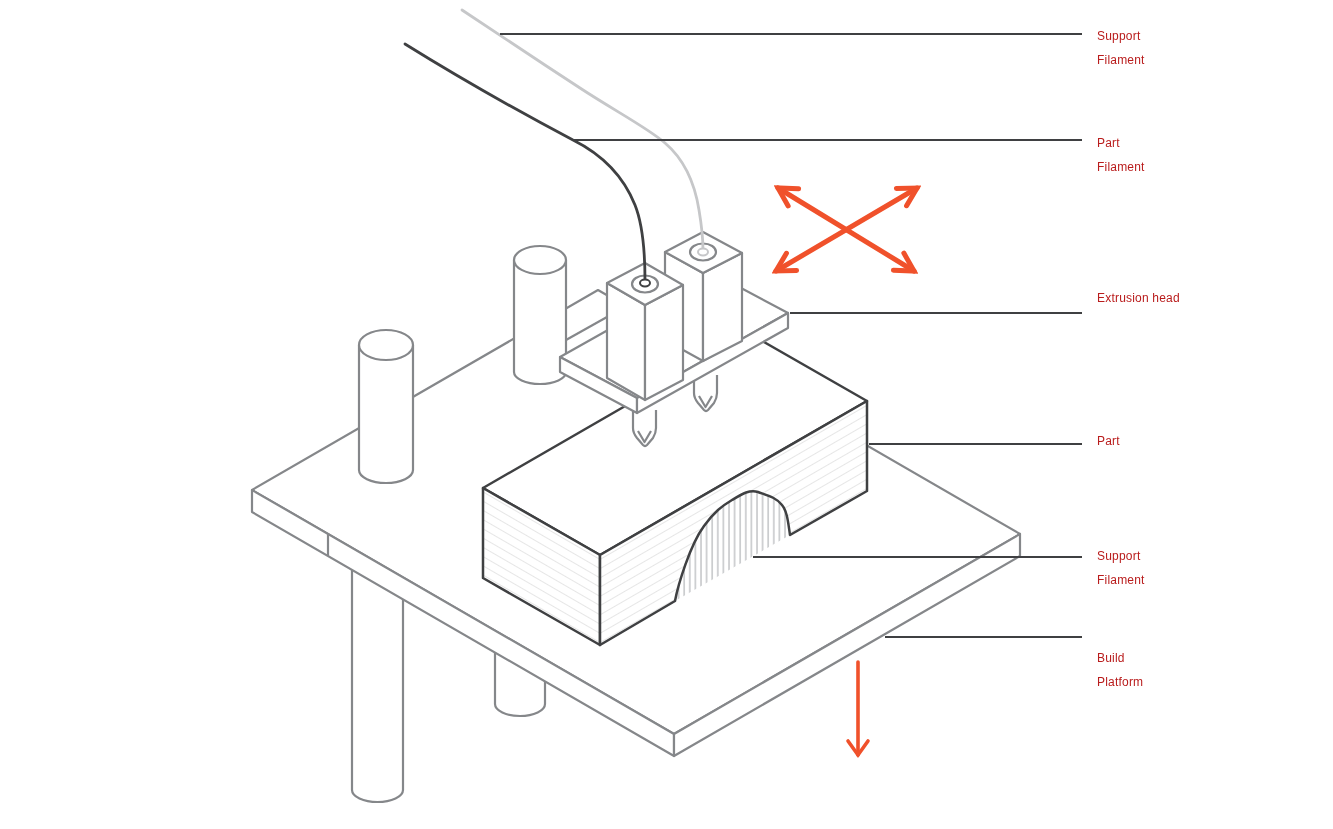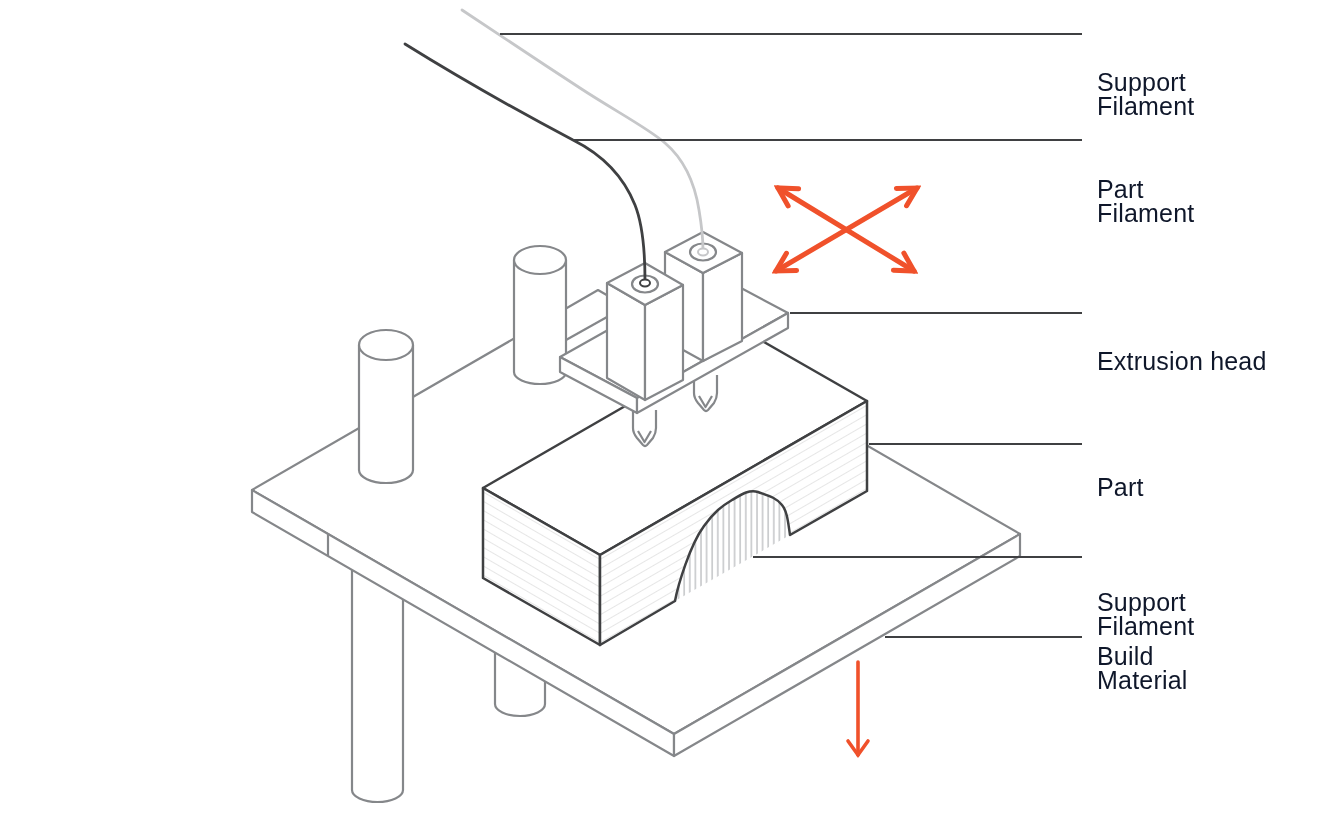--- a/index.html
+++ b/index.html
@@ -7,26 +7,25 @@
     position:relative;
     width:1333px;height:829px;
     background:#ffffff;
     font-family:"Liberation Sans", sans-serif;
     overflow:hidden;
   }
   #diagram-svg{position:absolute;left:0;top:0;}
   .label{
     position:absolute;
     left:1097px;
-    font-size:25px;
+    font-size:12px;
     line-height:24px;
-    color:#0f172a;
+    color:#b91c1c;
     letter-spacing:0.2px;
     white-space:nowrap;
-    margin-top:46px;
   }
 </style>
 </head>
 <body>
 
 <div id="stage">
 
 <svg id="diagram-svg" width="1333" height="829" viewBox="0 0 1333 829">
   <defs>
 
@@ -165,28 +164,28 @@
 </svg>
 
 <div class="label" style="top:24px">
   <div>Support</div>
   <div>Filament</div>
 </div>
 <div class="label" style="top:131px">
   <div>Part</div>
   <div>Filament</div>
 </div>
-<div class="label" style="top:303px">
+<div class="label" style="top:286px">
   <div>Extrusion head</div>
 </div>
 <div class="label" style="top:429px">
   <div>Part</div>
 </div>
 <div class="label" style="top:544px">
   <div>Support</div>
   <div>Filament</div>
 </div>
-<div class="label" style="top:598px">
+<div class="label" style="top:646px">
   <div>Build</div>
-  <div>Material</div>
+  <div>Platform</div>
 </div>
 
 </div>
 
 </body></html>

